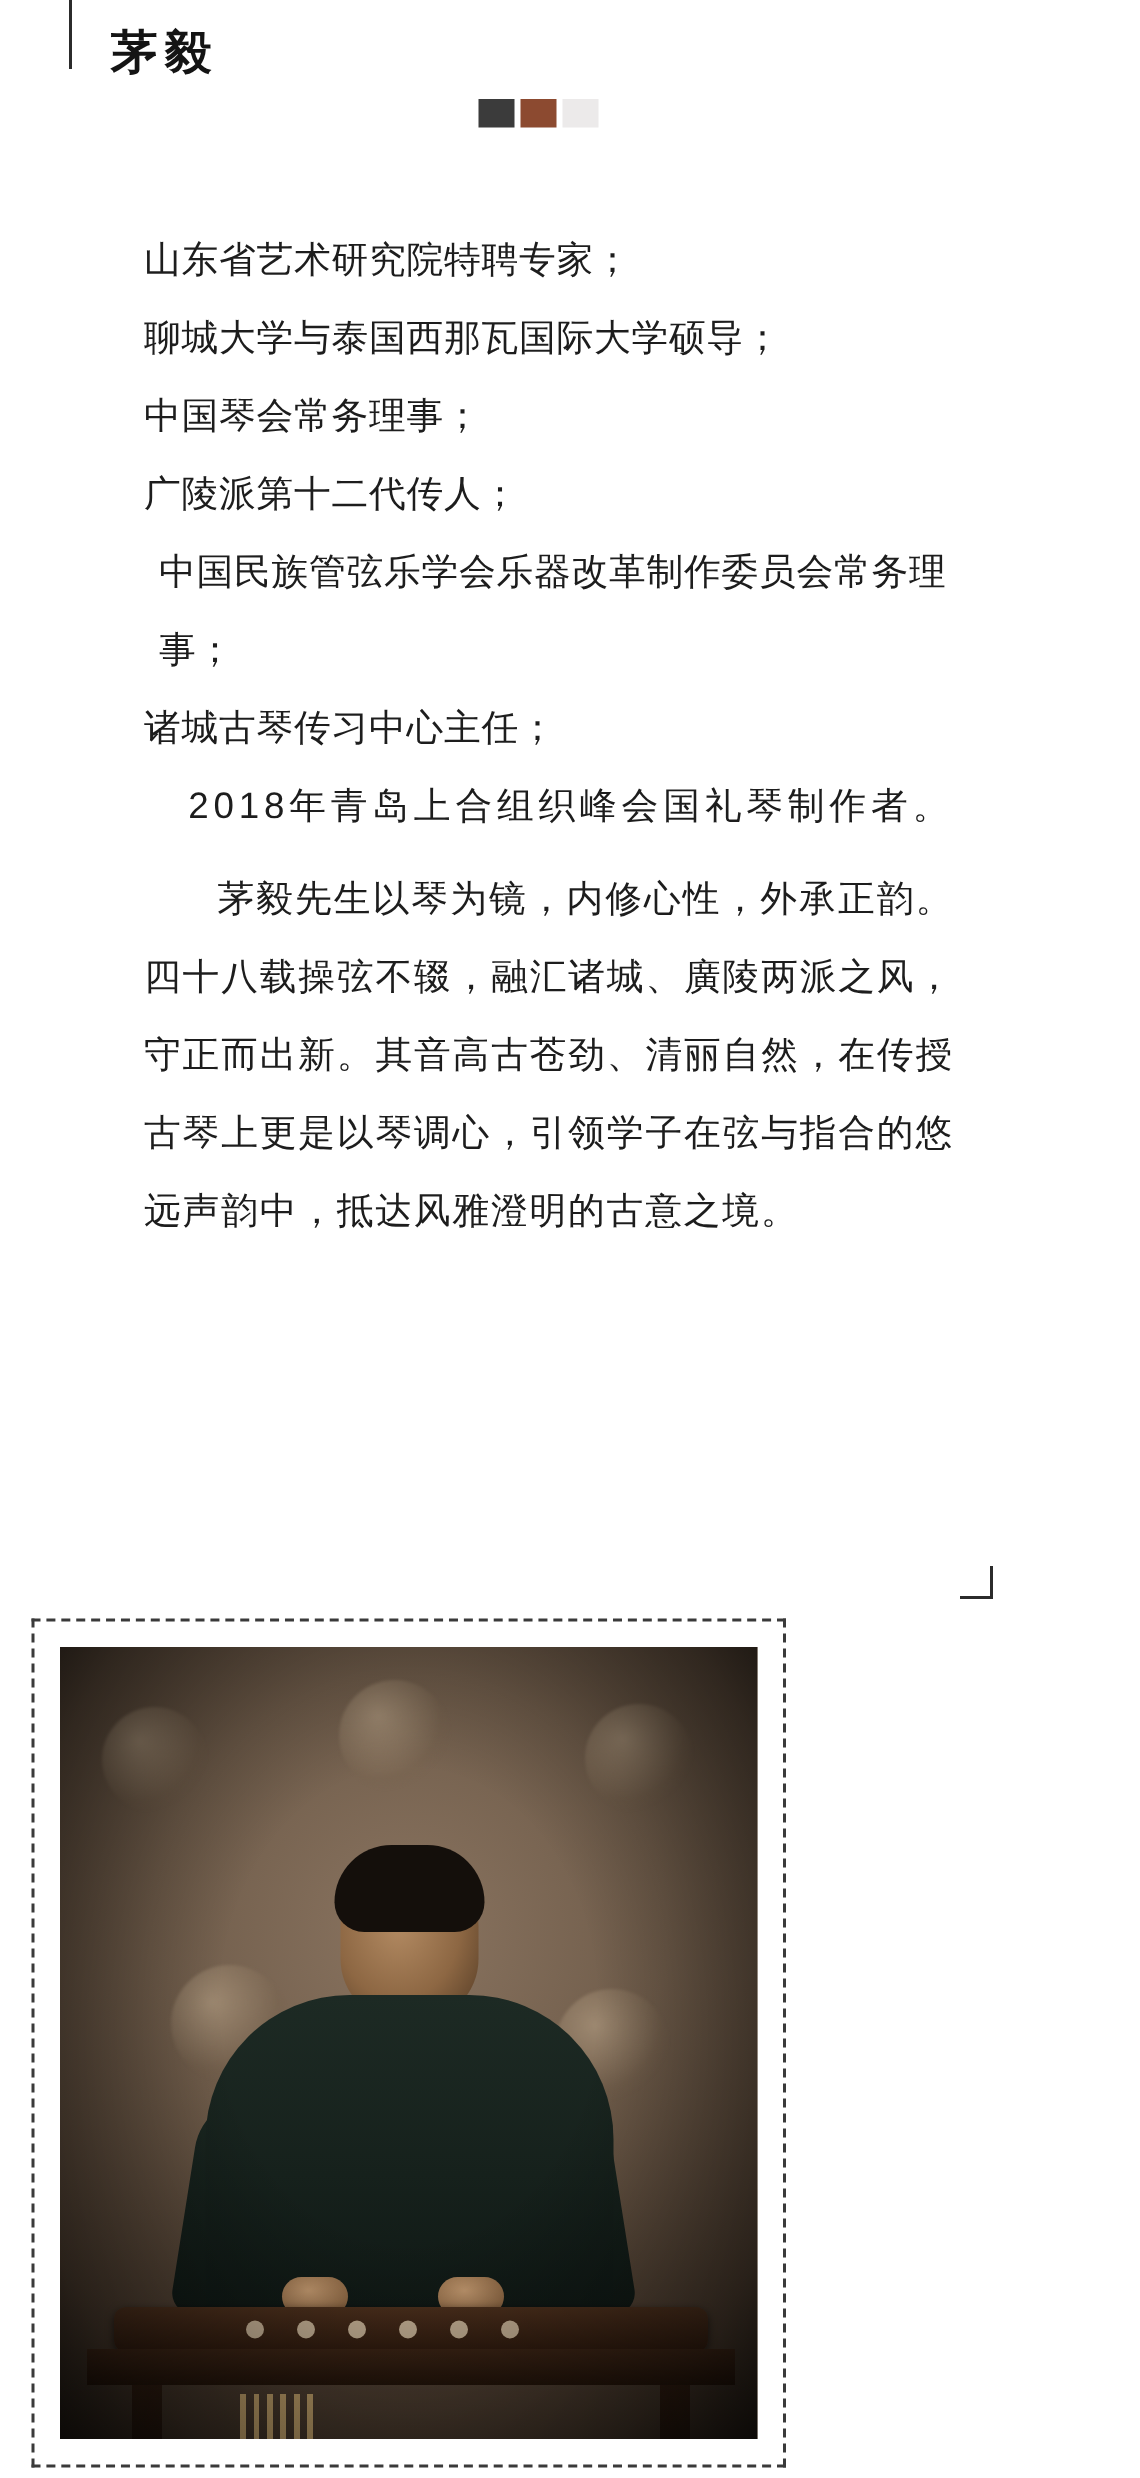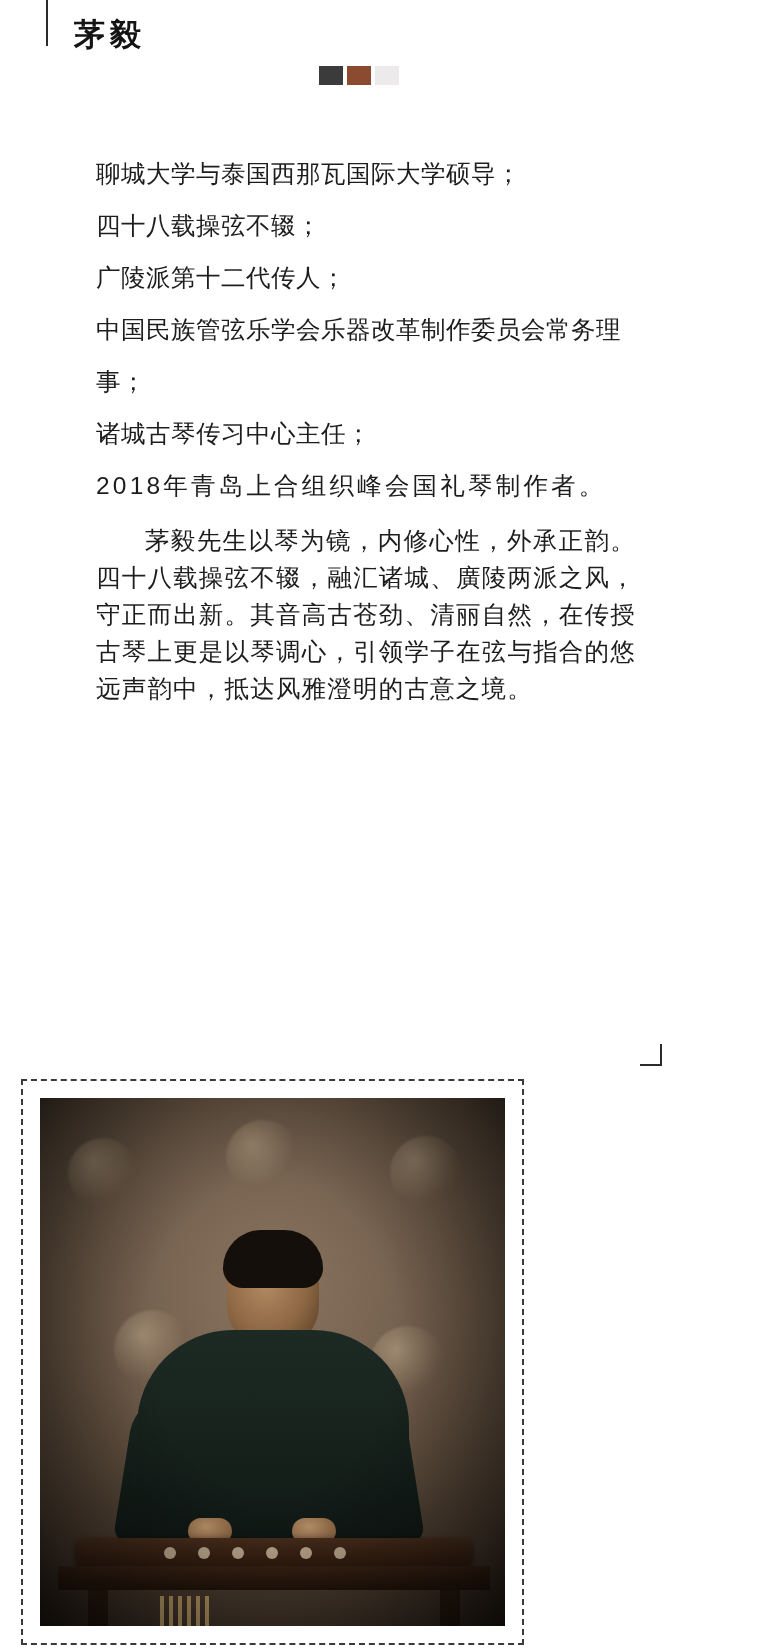--- a/index.html
+++ b/index.html
@@ -69,27 +69,27 @@
     top: 148px;
     width: 540px;
   }
   .credit-line {
     font-size: 24.5px;
     line-height: 52px;
     letter-spacing: 0.5px;
     color: #1d1d1d;
     white-space: nowrap;
   }
-  .credit-line.wrap { white-space: normal; }
-  .credit-line.spaced { letter-spacing: 3.2px; }
+  .credit-line.wrap { white-space: normal; margin-left: 10px; }
+  .credit-line.spaced { letter-spacing: 3.2px; text-align: right; }
 
   .para {
     margin-top: 10px;
     font-size: 24.5px;
-    line-height: 37px;
+    line-height: 52px;
     letter-spacing: 1.2px;
     text-align: justify;
     text-justify: inter-ideograph;
     text-indent: 2em;
     color: #1d1d1d;
   }
 
   
   .photo-frame {
     position: absolute;
@@ -236,22 +236,23 @@
 
 <div class="title">茅毅</div>
 
 <div class="squares">
   <div class="sq" style="background:#3b3b3b"></div>
   <div class="sq" style="background:#8c4a30"></div>
   <div class="sq" style="background:#eceaea"></div>
 </div>
 
 <div class="article">
+  <div class="credit-line">山东省艺术研究院特聘专家；</div>
   <div class="credit-line">聊城大学与泰国西那瓦国际大学硕导；</div>
-  <div class="credit-line">四十八载操弦不辍；</div>
+  <div class="credit-line">中国琴会常务理事；</div>
   <div class="credit-line">广陵派第十二代传人；</div>
   <div class="credit-line wrap">中国民族管弦乐学会乐器改革制作委员会常务理事；</div>
   <div class="credit-line">诸城古琴传习中心主任；</div>
   <div class="credit-line wrap spaced">2018年青岛上合组织峰会国礼琴制作者。</div>
 
   <div class="para">茅毅先生以琴为镜，内修心性，外承正韵。四十八载操弦不辍，融汇诸城、廣陵两派之风，守正而出新。其音高古苍劲、清丽自然，在传授古琴上更是以琴调心，引领学子在弦与指合的悠远声韵中，抵达风雅澄明的古意之境。</div>
 </div>
 
 <div class="photo-frame">
   <div class="photo">

